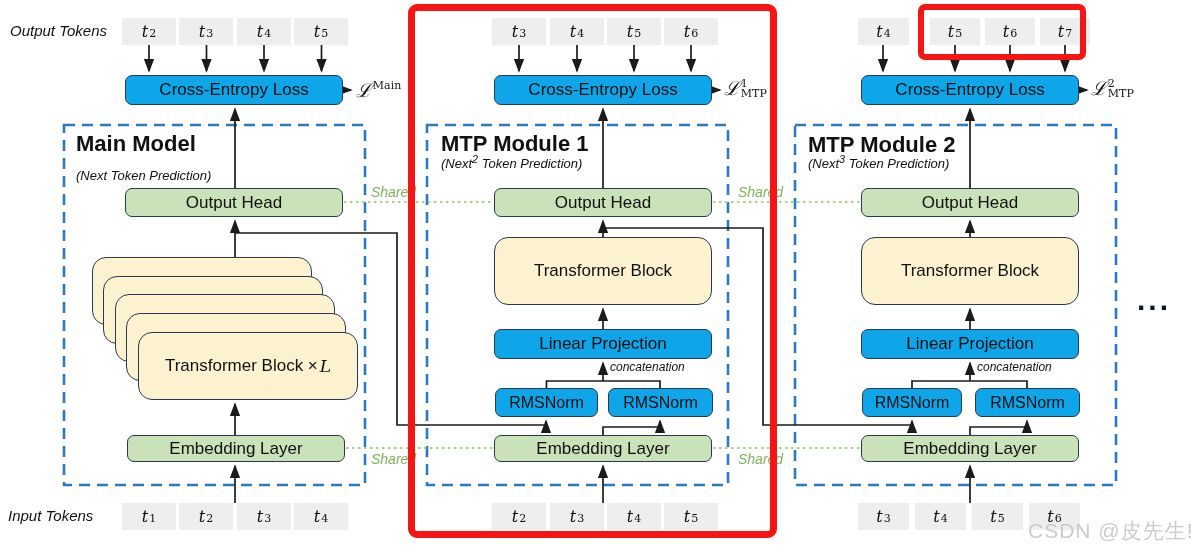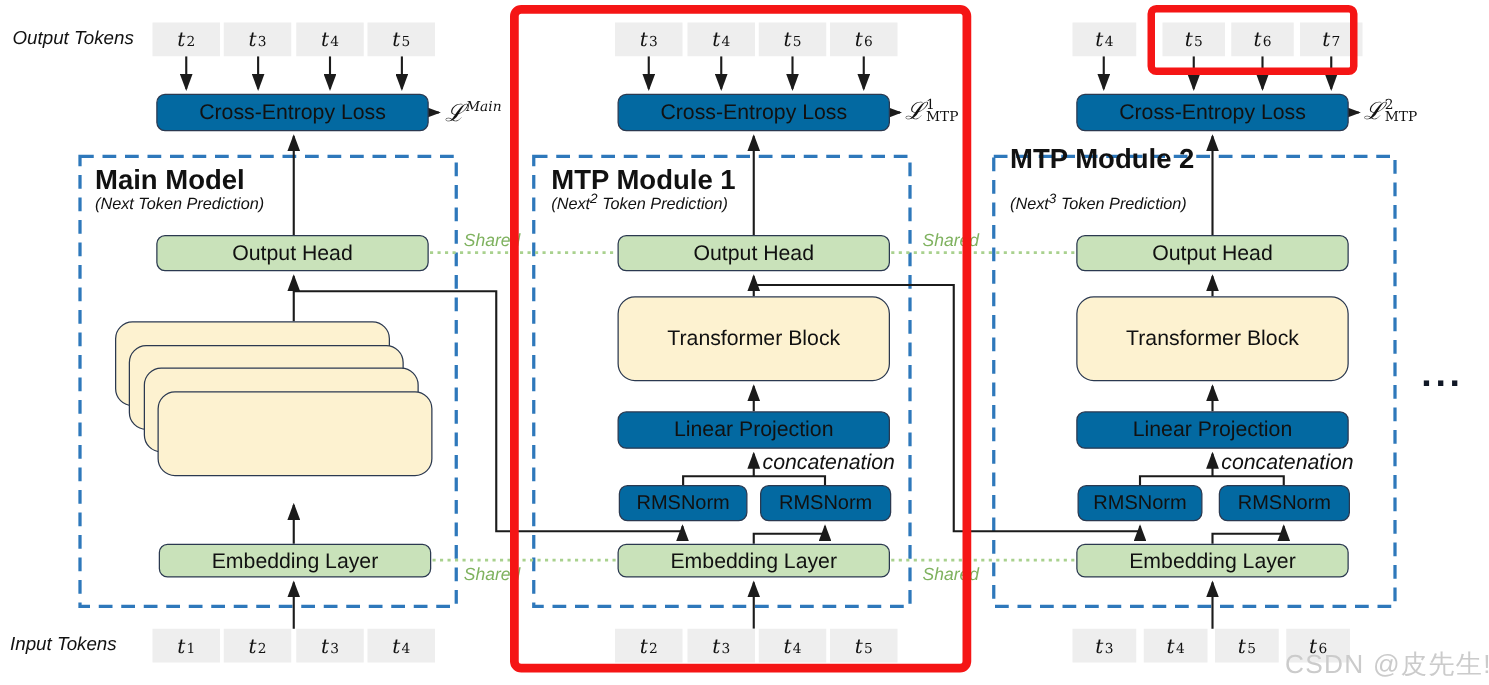--- a/index.html
+++ b/index.html
@@ -1,37 +1,37 @@
 <!DOCTYPE html>
 <html><head>
 <meta charset="utf-8">
 <style>
   html,body{margin:0;padding:0;background:#ffffff;}
   #canvas{position:relative;width:1191px;height:548px;background:#ffffff;overflow:hidden;
           font-family:"Liberation Sans",sans-serif;color:#111;}
   #connectors{position:absolute;left:0;top:0;z-index:2;}
   .box{position:absolute;box-sizing:border-box;border:1.7px solid #2b3950;display:flex;
        align-items:center;justify-content:center;font-size:17px;z-index:3;white-space:nowrap;}
-  .yellow{background:#0369a1;border-radius:7px;}
+  .yellow{background:#0ea5e9;border-radius:7px;}
   .yellow-big{background:#fdf2d0;border-radius:14px;}
   .green{background:#c9e2ba;border-radius:7px;}
   .token{position:absolute;box-sizing:border-box;background:#eeeeee;display:flex;align-items:center;
          justify-content:center;font-family:"DejaVu Serif",serif;font-style:italic;font-size:16px;z-index:3;}
   .token sub{font-size:11px;font-style:normal;margin-left:1px;transform:translateY(2px);}
   .side-label{position:absolute;font-style:italic;font-size:15px;font-weight:500;z-index:4;}
   .module-title{position:absolute;font-weight:bold;font-size:22px;z-index:4;white-space:nowrap;}
   .module-sub{position:absolute;font-style:italic;font-size:13px;z-index:4;white-space:nowrap;}
   .shared-label{position:absolute;color:#7fb25f;font-style:italic;font-size:14px;z-index:4;}
-  .concat-label{position:absolute;font-style:italic;font-size:17px;z-index:4;}
+  .concat-label{position:absolute;font-style:italic;font-size:12px;z-index:4;}
   .loss-label{position:absolute;z-index:4;font-family:"DejaVu Serif",serif;font-size:19px;font-style:italic;
               display:flex;align-items:flex-start;}
   .loss-stack{display:inline-flex;flex-direction:column;font-size:11px;line-height:10px;
               margin-left:1px;margin-top:4px;font-style:normal;}
   .loss-stack sup,.loss-stack sub{font-size:11px;line-height:10px;position:static;}
-  .loss-sub-italic{font-style:italic;}
+  .loss-sub-italic{}
   .red-rect{position:absolute;box-sizing:border-box;border:7px solid #f51515;border-radius:9px;z-index:9;}
   .red-rect-small{position:absolute;box-sizing:border-box;border:6px solid #f51515;border-radius:7px;z-index:9;}
   .ellipsis{position:absolute;font-size:30px;font-weight:bold;letter-spacing:3px;z-index:4;color:#101826;}
   .watermark{position:absolute;font-size:21px;color:#cbcbcb;z-index:10;letter-spacing:1px;white-space:nowrap;}
   .tb-var{font-family:"DejaVu Serif",serif;font-style:italic;margin-left:2px;}
 </style>
 </head>
 <body>
 
 <div id="canvas">
@@ -95,21 +95,21 @@
       <path d="M970,381 V363" marker-end="url(#arr)"></path>
       <path d="M970,435 V427 H1027 V421" marker-end="url(#arr)"></path>
       <path d="M970,503 V466" marker-end="url(#arr)"></path>
     </g>
   </svg>
 
   <div class="side-label" style="left:10px;top:22px;">Output Tokens</div>
   <div class="side-label" style="left:8px;top:507px;text-align:right;">Input Tokens</div>
 
   <div class="module-title" style="left:76px;top:131px;">Main Model</div>
-  <div class="module-sub" style="left:76px;top:153px;"><span>(Next</span><sup></sup><span> Token Prediction)</span></div>
+  <div class="module-sub" style="left:76px;top:165px;"><span>(Next</span><sup></sup><span> Token Prediction)</span></div>
 
   <div class="token" style="left:122px;top:18px;width:54px;height:27px;">
       <span>t</span>
       <sub>2</sub>
     </div>
   <div class="token" style="left:179px;top:18px;width:54px;height:27px;">
       <span>t</span>
       <sub>3</sub>
     </div>
   <div class="token" style="left:237px;top:18px;width:54px;height:27px;">
@@ -129,20 +129,24 @@
         <sub class="loss-sub-italic">Main</sub>
       </span>
     </div>
 
   <div class="box green" style="left:125px;top:188px;width:218px;height:29px;">Output Head</div>
 
   <div class="box yellow-big" style="left:92px;top:257px;width:220px;height:68px;"></div>
   <div class="box yellow-big" style="left:103px;top:276px;width:220px;height:68px;"></div>
   <div class="box yellow-big" style="left:115px;top:294px;width:220px;height:68px;"></div>
   <div class="box yellow-big" style="left:126px;top:313px;width:220px;height:68px;"></div>
+  <div class="box yellow-big" style="left:138px;top:332px;width:220px;height:68px;">
+      <span>Transformer Block × </span>
+      <span class="tb-var">L</span>
+    </div>
 
   <div class="box green" style="left:127px;top:435px;width:218px;height:27px;">Embedding Layer</div>
 
   <div class="token" style="left:122px;top:503px;width:54px;height:27px;">
       <span>t</span>
       <sub>1</sub>
     </div>
   <div class="token" style="left:179px;top:503px;width:54px;height:27px;">
       <span>t</span>
       <sub>2</sub>
@@ -203,21 +207,21 @@
     </div>
   <div class="token" style="left:607px;top:503px;width:54px;height:27px;">
       <span>t</span>
       <sub>4</sub>
     </div>
   <div class="token" style="left:664px;top:503px;width:54px;height:27px;">
       <span>t</span>
       <sub>5</sub>
     </div>
 
-  <div class="module-title" style="left:808px;top:114px;">MTP Module 2</div>
+  <div class="module-title" style="left:808px;top:132px;">MTP Module 2</div>
   <div class="module-sub" style="left:808px;top:153px;"><span>(Next</span><sup>3</sup><span> Token Prediction)</span></div>
 
   <div class="token" style="left:858px;top:18px;width:51px;height:27px;">
       <span>t</span>
       <sub>4</sub>
     </div>
   <div class="token" style="left:930px;top:18px;width:50px;height:27px;">
       <span>t</span>
       <sub>5</sub>
     </div>

